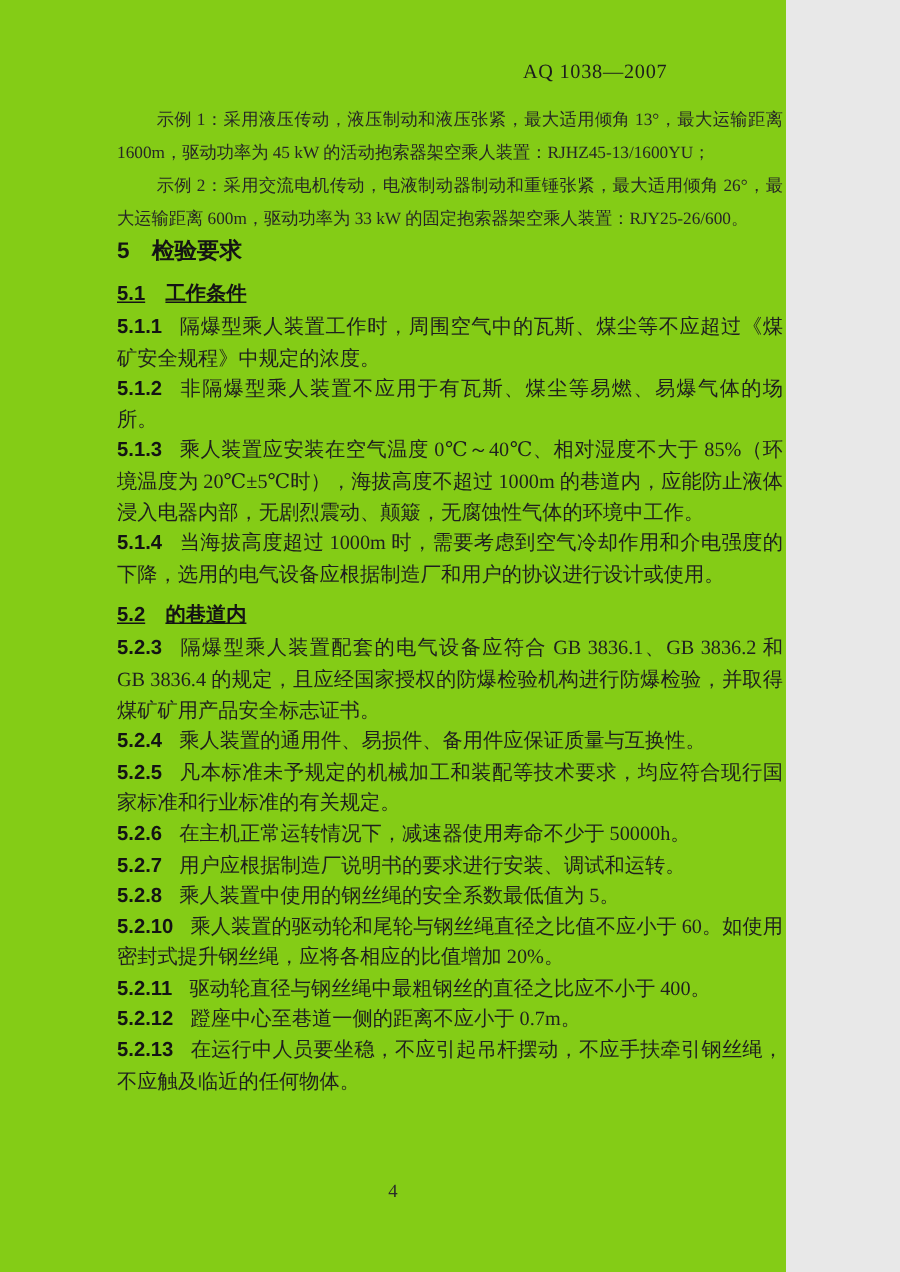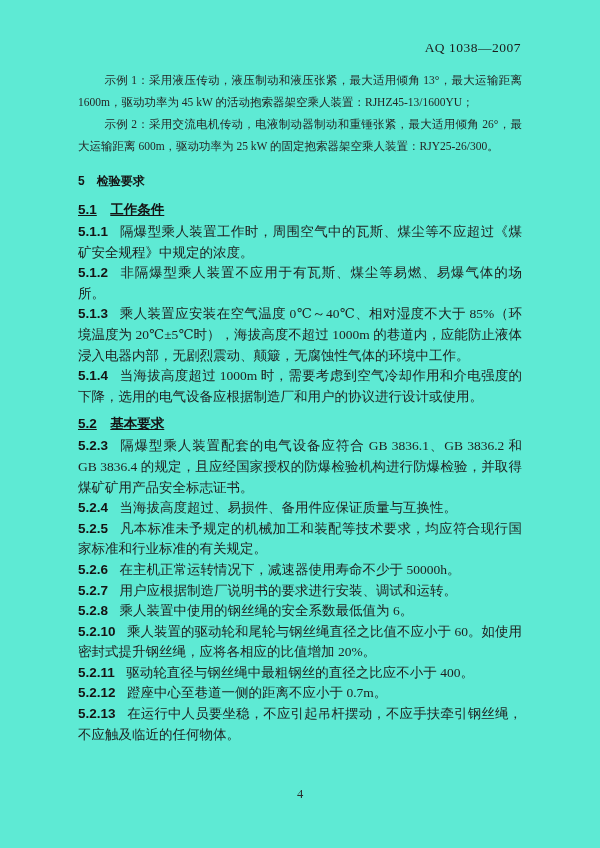--- a/index.html
+++ b/index.html
@@ -3,23 +3,23 @@
 <meta charset="utf-8">
 <style>
   * { margin: 0; padding: 0; box-sizing: border-box; }
   html, body { width: 600px; height: 848px; }
   body {
     background: #e8e8e8;
     font-family: "Liberation Serif", "DejaVu Serif", serif;
   }
   .page {
     position: relative;
-    width: 600px;
+    width: 524px;
     height: 848px;
-    background: #5eead4;
+    background: #84cc16;
     color: #222;
     overflow: hidden;
   }
   .doc-header {
     position: absolute;
     top: 40px;
     right: 79px;
     font-size: 13.5px;
     letter-spacing: 0.5px;
     color: #1c1c1c;
@@ -32,24 +32,23 @@
     color: #1f1f1f;
   }
   .content p { text-align: justify; }
   p.example {
     font-size: 11.5px;
     line-height: 22px;
     text-indent: 2.3em;
     color: #262626;
   }
   p.heading1 {
-    font-size: 12px;
+    font-size: 15px;
     font-weight: bold;
     line-height: 21px;
-    margin-top: 14px;
     margin-bottom: 7px;
     font-family: "Liberation Sans", "DejaVu Sans", sans-serif;
     color: #141414;
   }
   p.heading2 {
     font-size: 13.5px;
     font-weight: bold;
     line-height: 21px;
     margin-top: 6px;
     margin-bottom: 2px;
@@ -79,34 +78,34 @@
   }
 </style>
 </head>
 <body>
 
 <div class="page">
   <div class="doc-header">AQ 1038—2007</div>
 
   <div class="content">
       <p class="example"><span class="txt">示例 1：采用液压传动，液压制动和液压张紧，最大适用倾角 13°，最大运输距离 1600m，驱动功率为 45 kW 的活动抱索器架空乘人装置：RJHZ45-13/1600YU；</span></p>
-      <p class="example"><span class="txt">示例 2：采用交流电机传动，电液制动器制动和重锤张紧，最大适用倾角 26°，最大运输距离 600m，驱动功率为 25 kW 的固定抱索器架空乘人装置：RJY25-26/300。</span></p>
+      <p class="example"><span class="txt">示例 2：采用交流电机传动，电液制动器制动和重锤张紧，最大适用倾角 26°，最大运输距离 600m，驱动功率为 33 kW 的固定抱索器架空乘人装置：RJY25-26/600。</span></p>
       <p class="heading1"><span class="num">5</span><span class="txt">检验要求</span></p>
       <p class="heading2"><span class="num">5.1</span><span class="txt">工作条件</span></p>
       <p class="clause"><span class="num">5.1.1</span><span class="txt">隔爆型乘人装置工作时，周围空气中的瓦斯、煤尘等不应超过《煤矿安全规程》中规定的浓度。</span></p>
       <p class="clause"><span class="num">5.1.2</span><span class="txt">非隔爆型乘人装置不应用于有瓦斯、煤尘等易燃、易爆气体的场所。</span></p>
       <p class="clause"><span class="num">5.1.3</span><span class="txt">乘人装置应安装在空气温度 0℃～40℃、相对湿度不大于 85%（环境温度为 20℃±5℃时），海拔高度不超过 1000m 的巷道内，应能防止液体浸入电器内部，无剧烈震动、颠簸，无腐蚀性气体的环境中工作。</span></p>
       <p class="clause"><span class="num">5.1.4</span><span class="txt">当海拔高度超过 1000m 时，需要考虑到空气冷却作用和介电强度的下降，选用的电气设备应根据制造厂和用户的协议进行设计或使用。</span></p>
-      <p class="heading2"><span class="num">5.2</span><span class="txt">基本要求</span></p>
+      <p class="heading2"><span class="num">5.2</span><span class="txt">的巷道内</span></p>
       <p class="clause"><span class="num">5.2.3</span><span class="txt">隔爆型乘人装置配套的电气设备应符合 GB 3836.1、GB 3836.2 和 GB 3836.4 的规定，且应经国家授权的防爆检验机构进行防爆检验，并取得煤矿矿用产品安全标志证书。</span></p>
-      <p class="clause"><span class="num">5.2.4</span><span class="txt">当海拔高度超过、易损件、备用件应保证质量与互换性。</span></p>
+      <p class="clause"><span class="num">5.2.4</span><span class="txt">乘人装置的通用件、易损件、备用件应保证质量与互换性。</span></p>
       <p class="clause"><span class="num">5.2.5</span><span class="txt">凡本标准未予规定的机械加工和装配等技术要求，均应符合现行国家标准和行业标准的有关规定。</span></p>
       <p class="clause"><span class="num">5.2.6</span><span class="txt">在主机正常运转情况下，减速器使用寿命不少于 50000h。</span></p>
       <p class="clause"><span class="num">5.2.7</span><span class="txt">用户应根据制造厂说明书的要求进行安装、调试和运转。</span></p>
-      <p class="clause"><span class="num">5.2.8</span><span class="txt">乘人装置中使用的钢丝绳的安全系数最低值为 6。</span></p>
+      <p class="clause"><span class="num">5.2.8</span><span class="txt">乘人装置中使用的钢丝绳的安全系数最低值为 5。</span></p>
       <p class="clause"><span class="num">5.2.10</span><span class="txt">乘人装置的驱动轮和尾轮与钢丝绳直径之比值不应小于 60。如使用密封式提升钢丝绳，应将各相应的比值增加 20%。</span></p>
       <p class="clause"><span class="num">5.2.11</span><span class="txt">驱动轮直径与钢丝绳中最粗钢丝的直径之比应不小于 400。</span></p>
       <p class="clause"><span class="num">5.2.12</span><span class="txt">蹬座中心至巷道一侧的距离不应小于 0.7m。</span></p>
       <p class="clause"><span class="num">5.2.13</span><span class="txt">在运行中人员要坐稳，不应引起吊杆摆动，不应手扶牵引钢丝绳，不应触及临近的任何物体。</span></p>
     </div>
 
   <div class="page-number">4</div>
 </div>
 
 </body></html>

